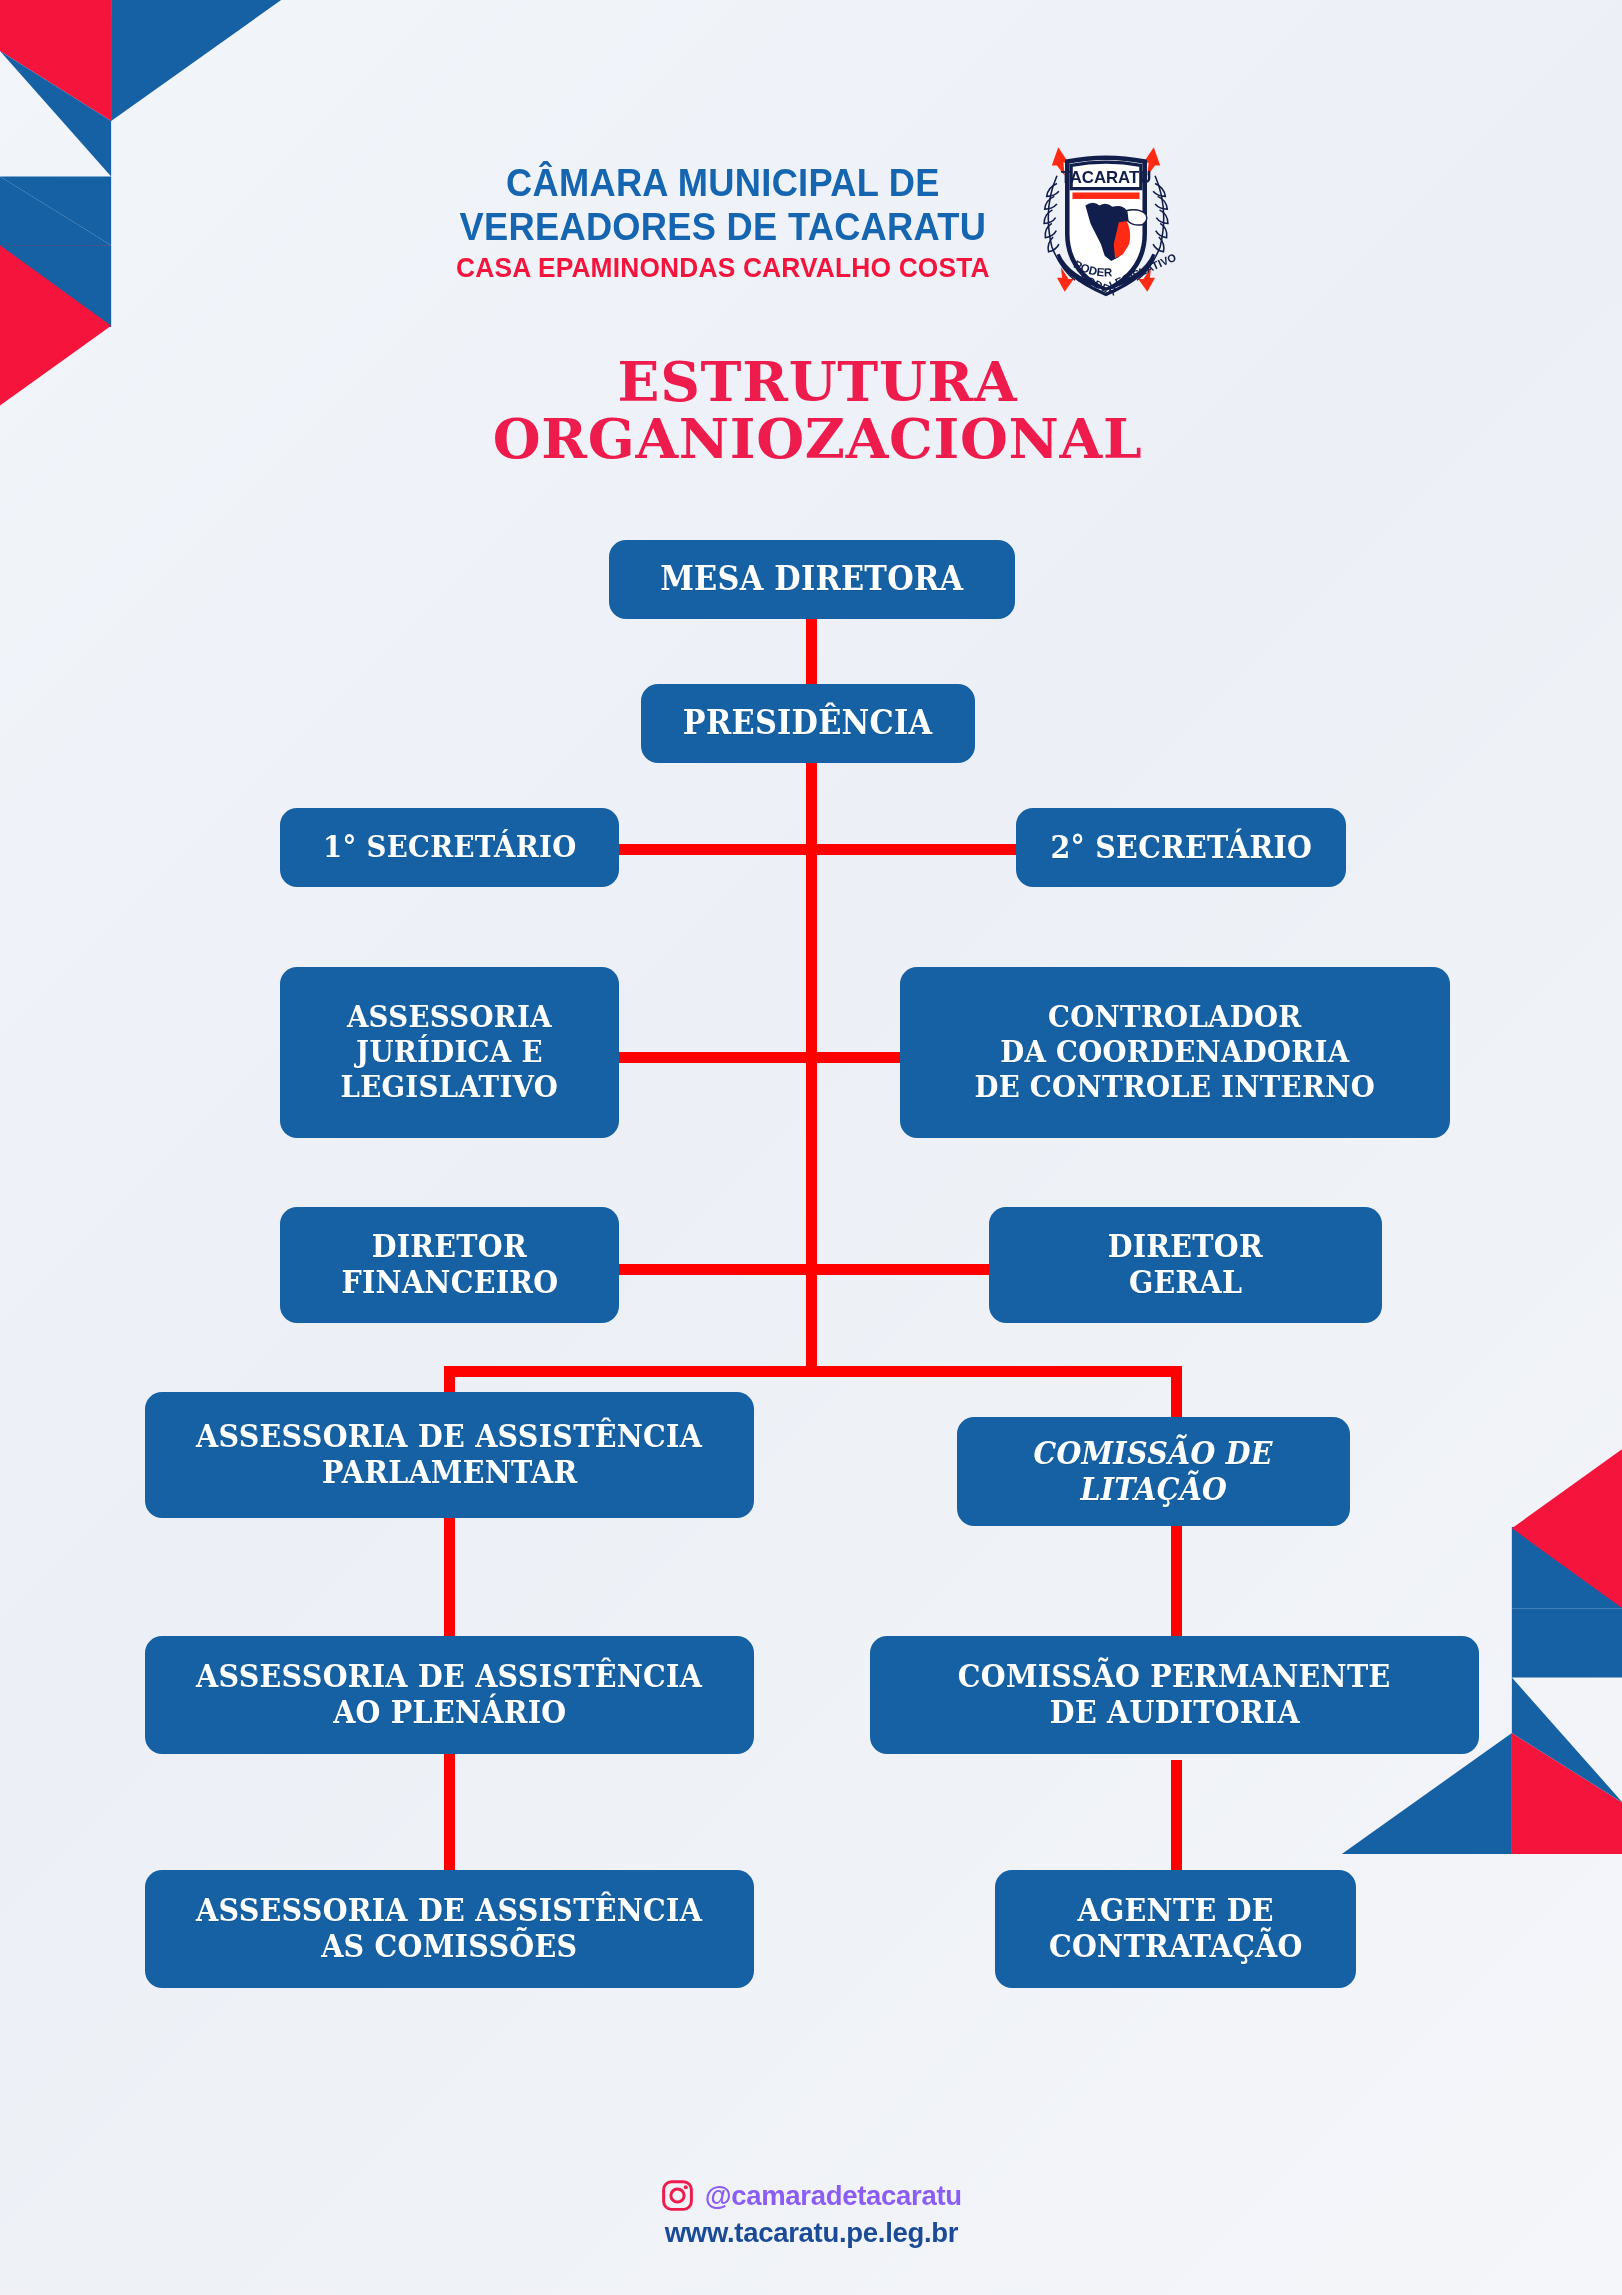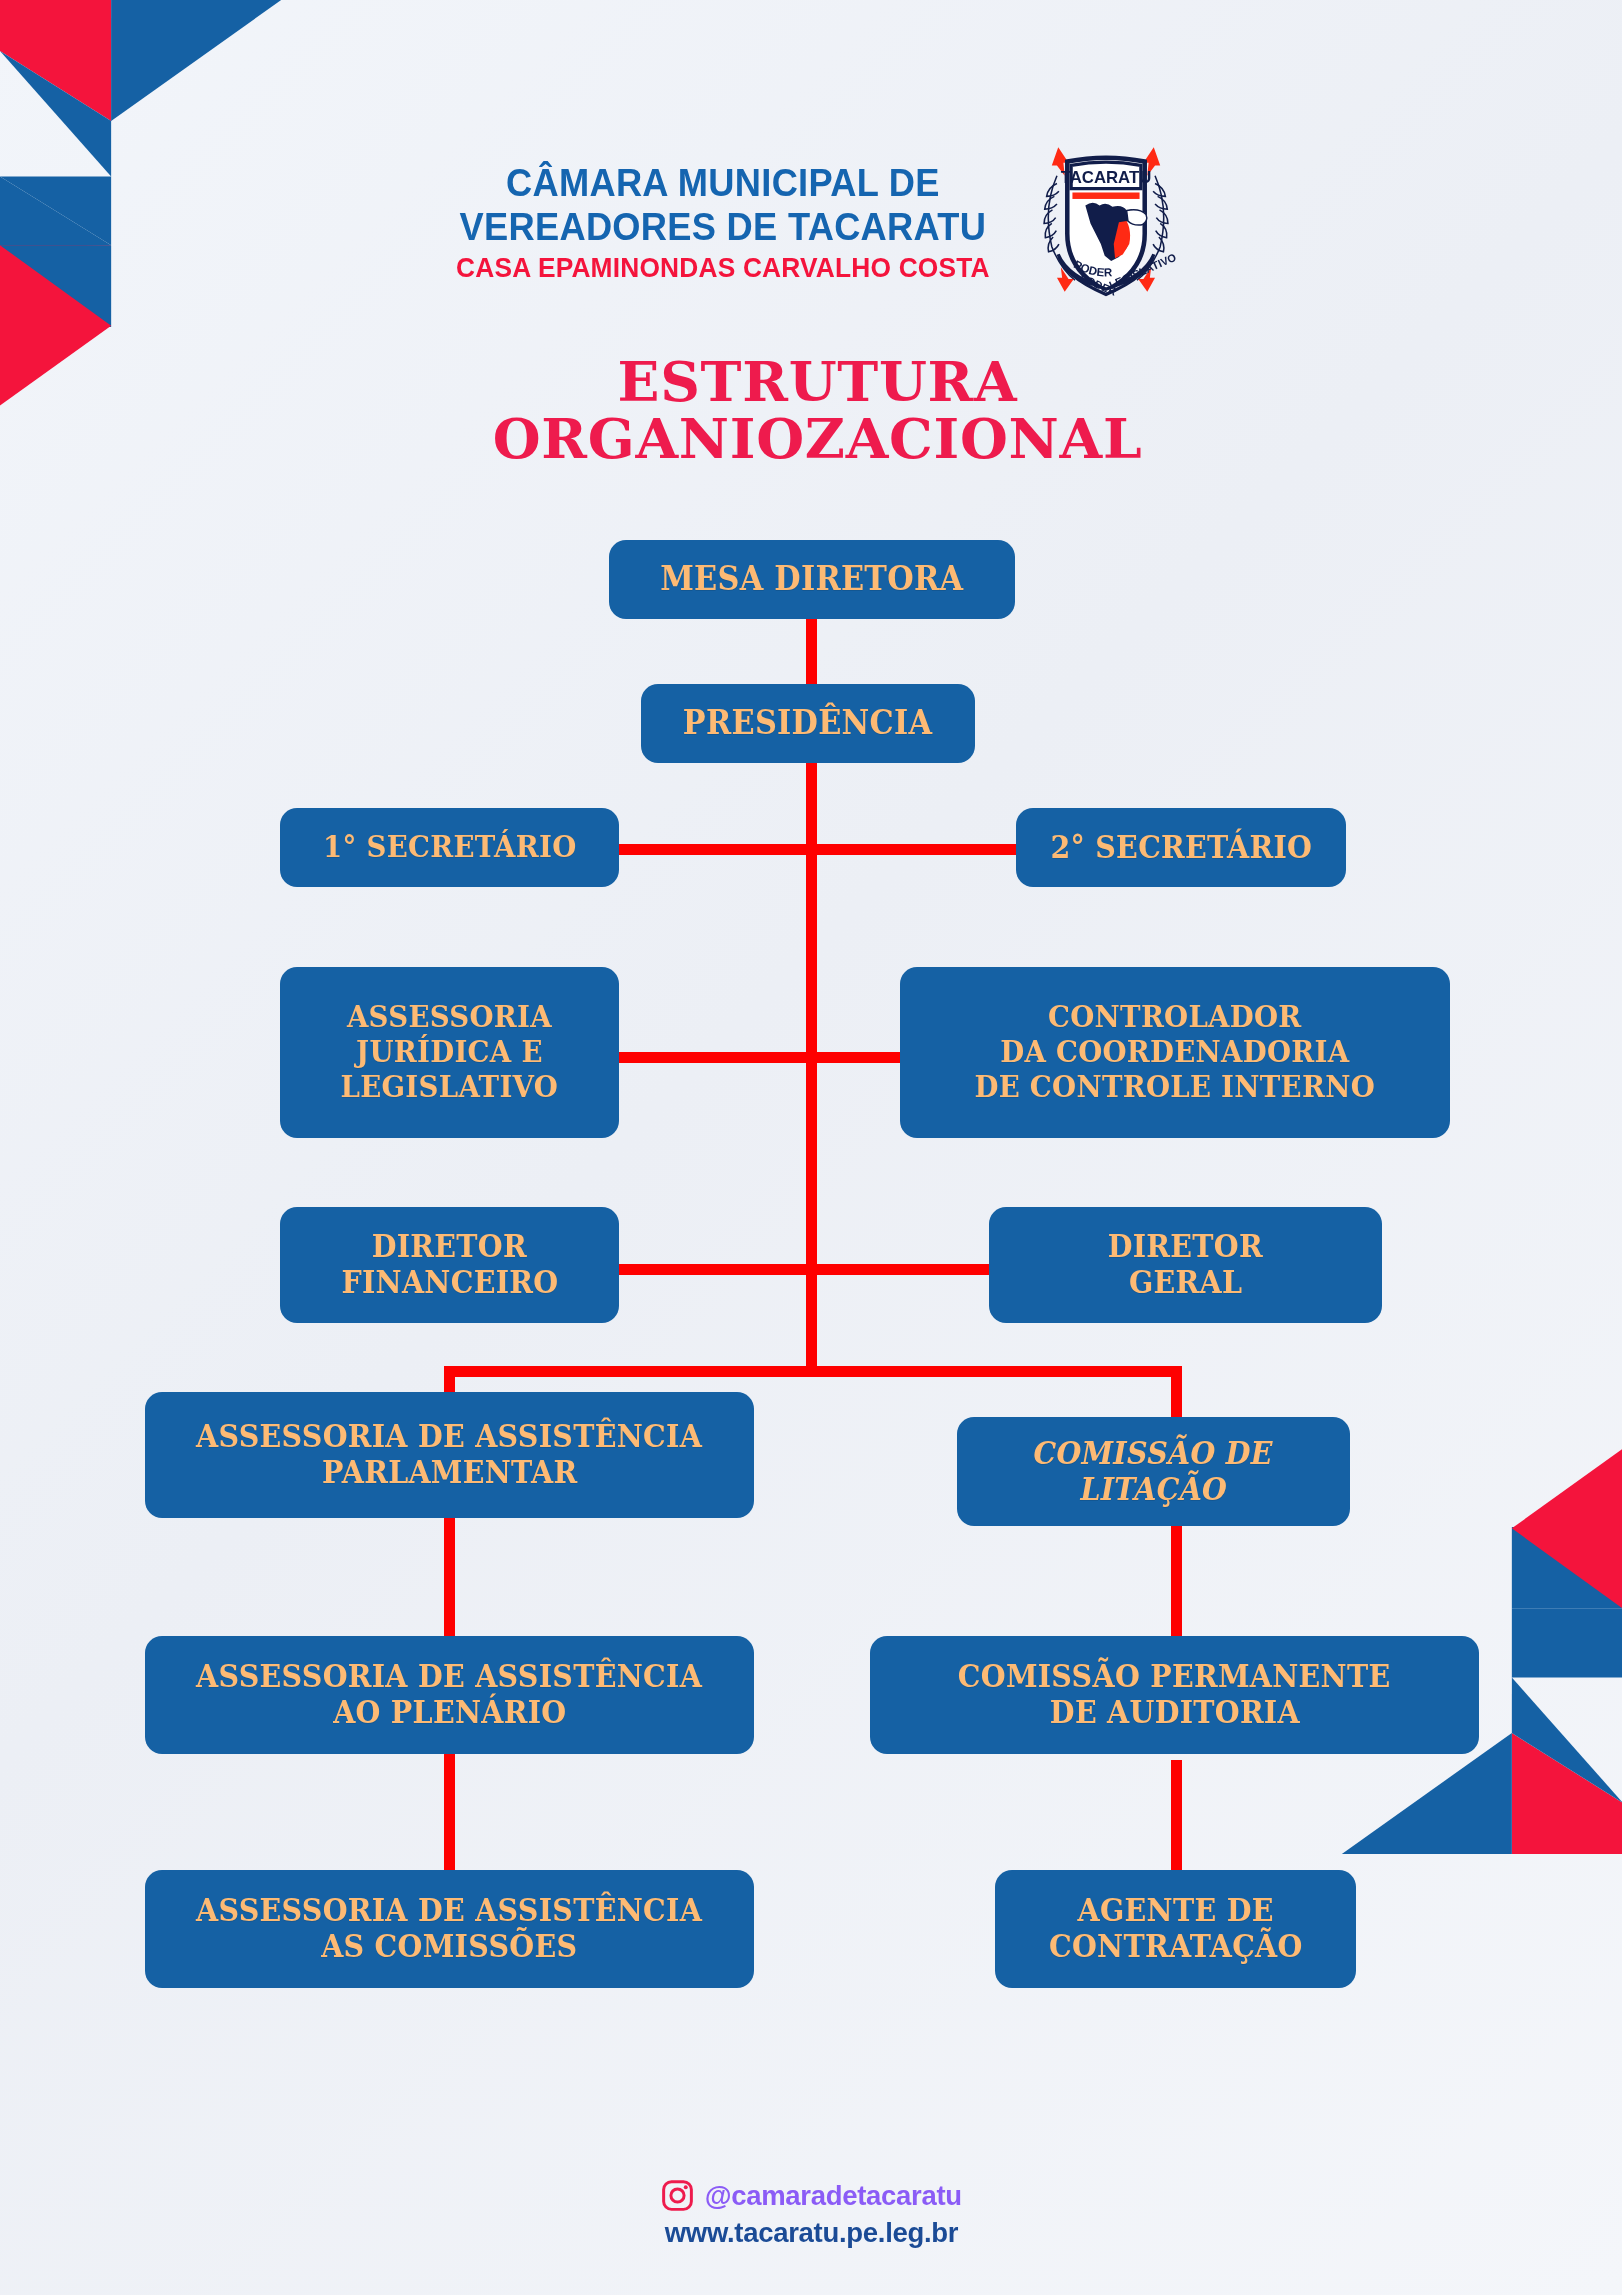--- a/index.html
+++ b/index.html
@@ -35,21 +35,21 @@
     font-size:55px;line-height:1.04;letter-spacing:0.7px;padding-left:6px;
   }
   .page-title .t2{display:block;}
 
   
   .line{position:absolute;background:#fe0000;}
 
   
   .node{
     position:absolute;background:#1561a4;border-radius:17px;
-    color:#fdba74;font-family:"DejaVu Serif",serif;font-weight:bold;
+    color:#ffffff;font-family:"DejaVu Serif",serif;font-weight:bold;
     display:flex;align-items:center;justify-content:center;text-align:center;
     box-sizing:border-box;padding:3.9px 9.2px;line-height:1.16;
     letter-spacing:0.3px;z-index:3;
     text-shadow:0 0.7px 0 rgba(0,0,0,.10);
   }
   .node span{display:block;transform:scaleX(.92);transform-origin:center;}
 
   
   .footer{position:absolute;left:0;top:2179px;width:1623px;text-align:center;}
   .social-row{display:flex;justify-content:center;align-items:center;gap:10.5px;}

